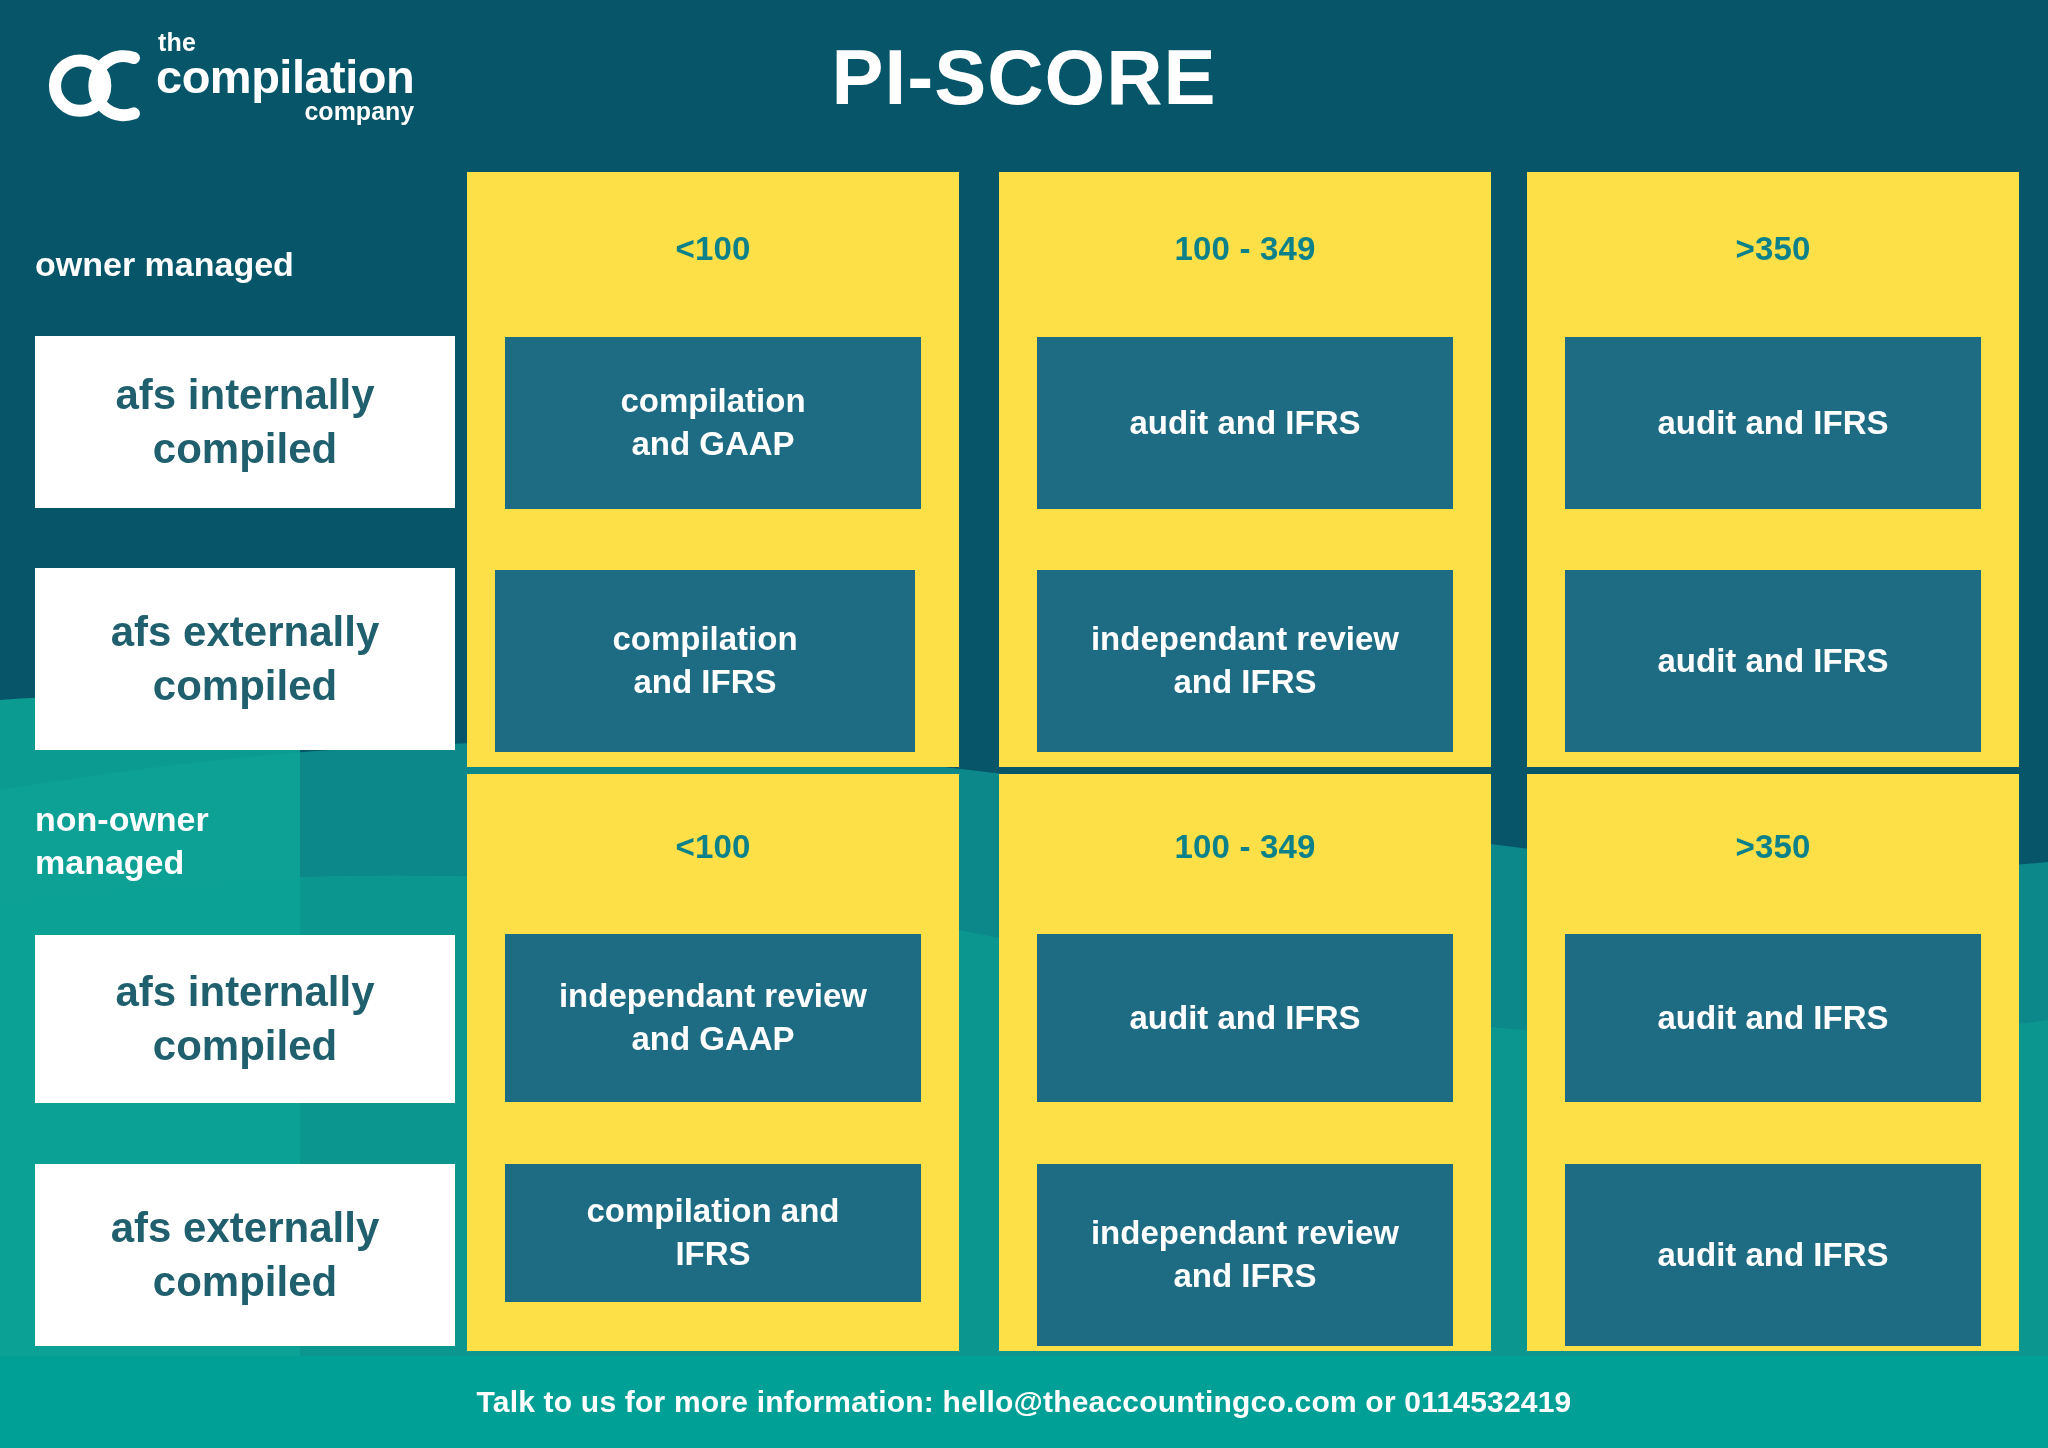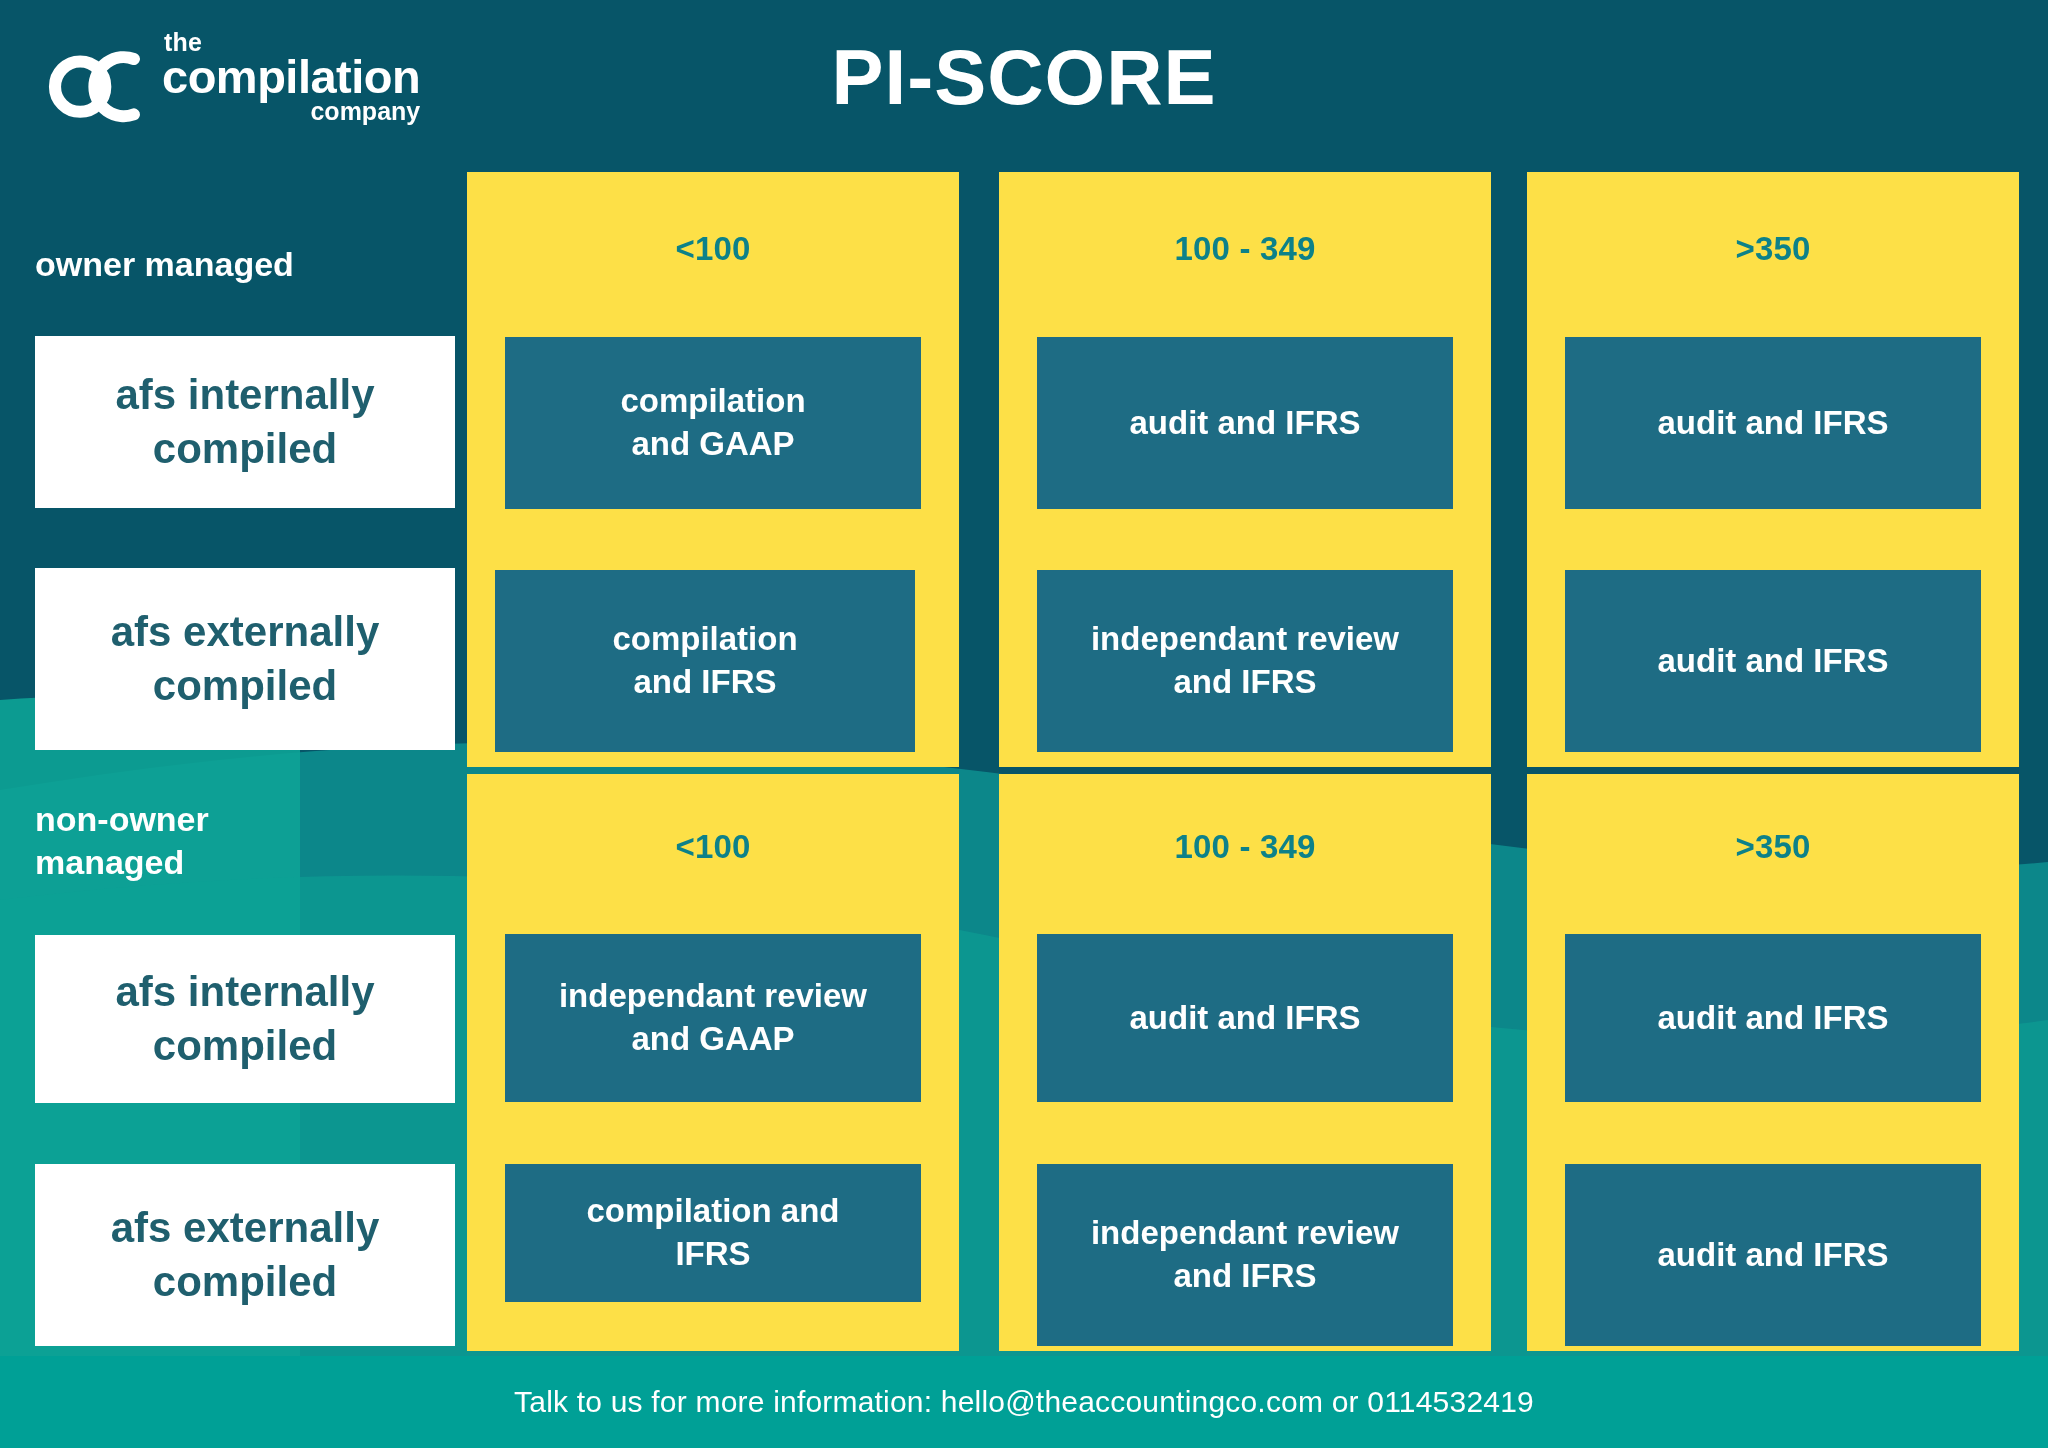--- a/index.html
+++ b/index.html
@@ -13,21 +13,21 @@
     width: 2048px; height: 1448px;
     background: #075568;
     overflow: hidden;
   }
   
   #bgwaves { position: absolute; inset: 0; width: 2048px; height: 1448px; }
 
   
   .brand {
     position: absolute; left: 42px; top: 30px;
-    display: flex; align-items: flex-end; gap: 16px;
+    display: flex; align-items: center; gap: 10px;
   }
   .brand-mark { width: 104px; height: 92px; flex: none; }
   .brand-words {
     color: #ffffff; line-height: 1.0;
     text-align: right;
     font-weight: 700;
   }
   .bw-the { font-size: 25px; letter-spacing: .2px; display:block; text-align:left; margin-left:2px;}
   .bw-accounting { font-size: 47px; display:block; letter-spacing: -.5px; margin-top: -2px;}
   .bw-company { font-size: 25px; display:block; text-align:right; margin-top: -1px; }
@@ -87,21 +87,21 @@
 
   
   .footer-bar {
     position: absolute; left: 0; bottom: 0;
     width: 2048px; height: 92px;
     background: #00a096;
     display: flex; align-items: center; justify-content: center;
   }
   .footer-text {
     color: #ffffff;
-    font-size: 30px; font-weight: 400;
+    font-size: 30px; font-weight: 700;
     letter-spacing: .2px;
   }
 </style>
 </head>
 <body>
 
 <div id="stage">
 
   <svg id="bgwaves" viewBox="0 0 2048 1448" preserveAspectRatio="none" aria-hidden="true">
     <rect x="0" y="0" width="2048" height="1448" fill="#075568"></rect>

